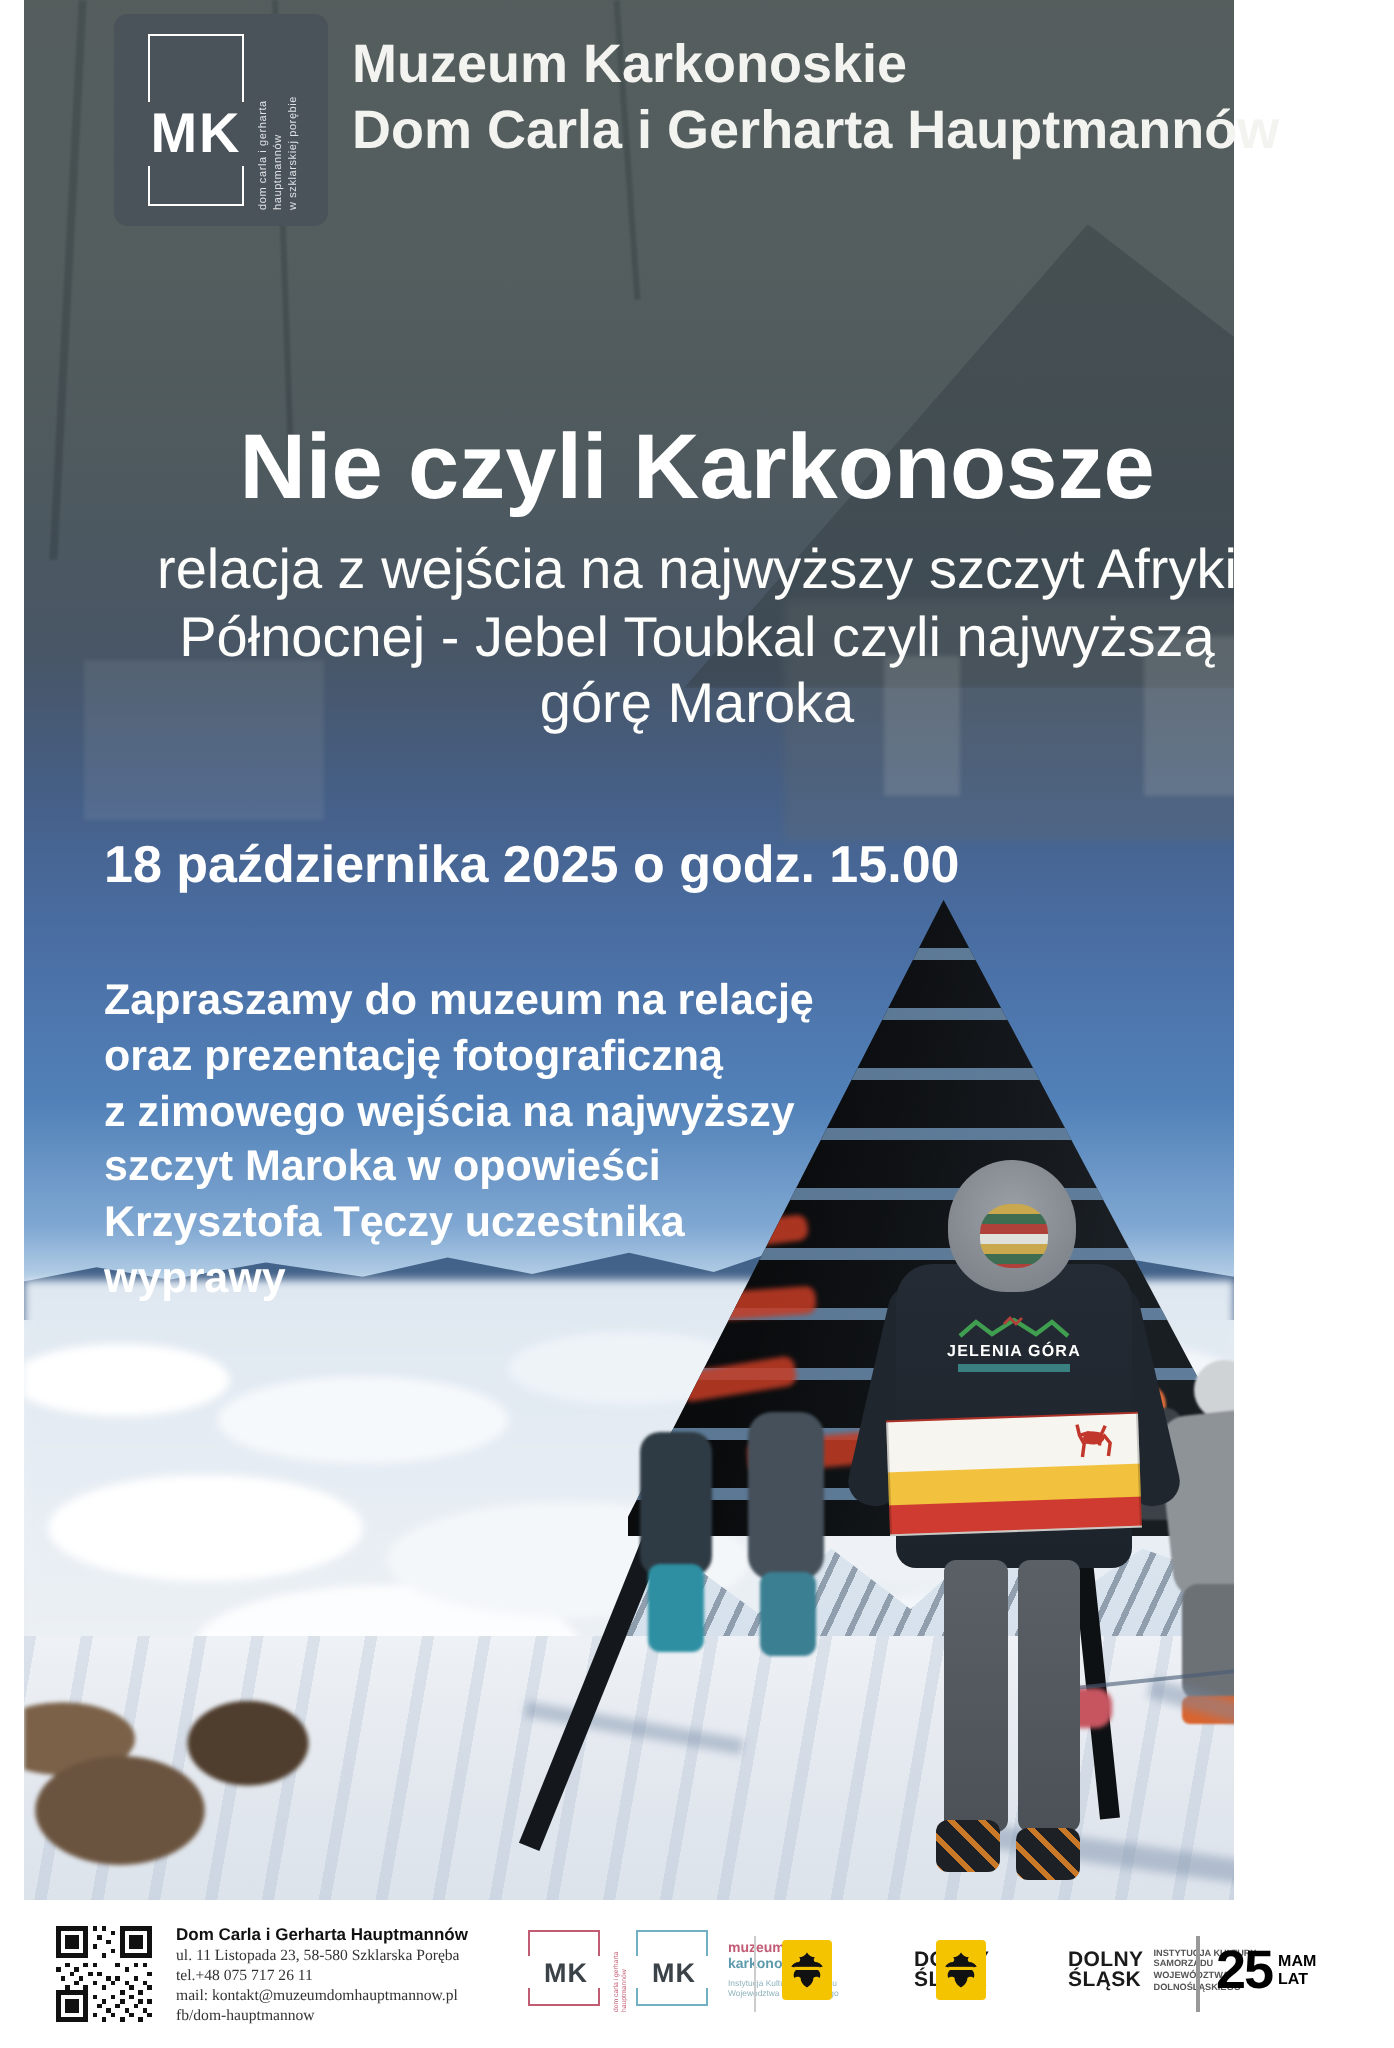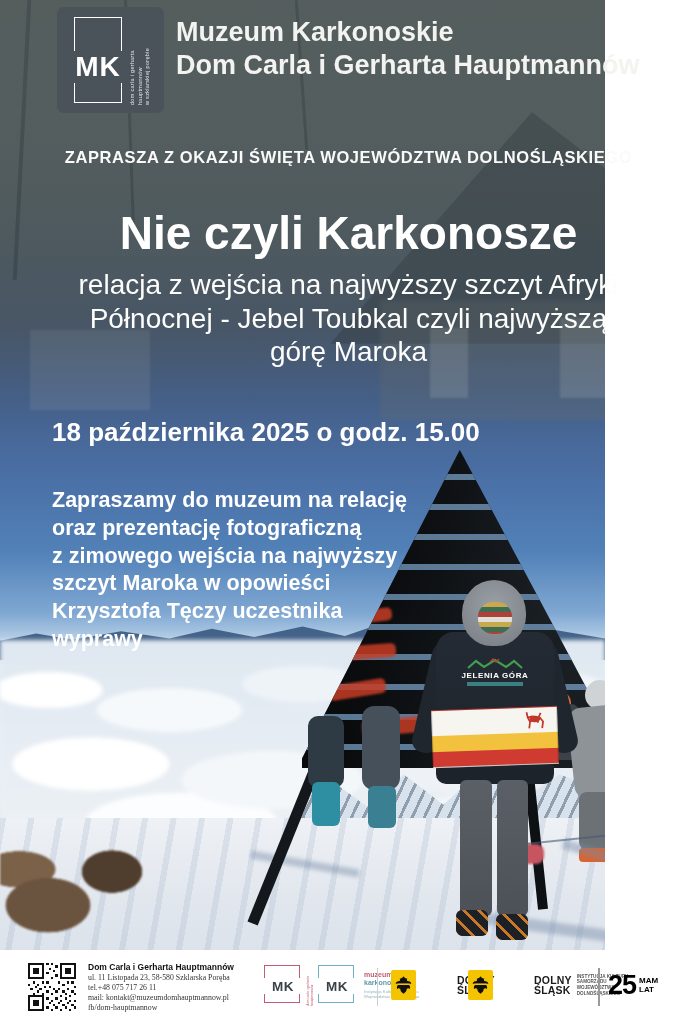--- a/index.html
+++ b/index.html
@@ -2,21 +2,21 @@
 <html><head>
 <meta charset="utf-8">
 <style>
   html,body{margin:0;padding:0;background:#222;}
   .poster{position:relative;width:697px;height:1024px;margin:0 auto;overflow:hidden;
     background:#fff;font-family:"Liberation Sans",sans-serif;}
   .poster *{box-sizing:border-box;}
   .pre{white-space:pre-line;}
 
   
-  .scene{position:absolute;left:0;top:0;width:605px;height:950px;overflow:hidden;}
+  .scene{position:absolute;left:12px;top:0;width:605px;height:950px;overflow:hidden;}
   .sky{position:absolute;inset:0;background:linear-gradient(180deg,
     #636c68 0%,#5e6766 12%,#535e62 24%,#495768 34%,#45608a 42%,
     #4a6fa5 50%,#5181b8 58%,#7fa7d2 64.5%,#b9d2e8 67.5%,#e6eef5 70%,
     #eef1f4 80%,#e3e9ef 88%,#dfe5ec 100%);}
   .top-tint{position:absolute;left:0;top:0;width:100%;height:46%;
     background:linear-gradient(180deg,rgba(66,76,79,.45),rgba(66,78,84,.2) 65%,rgba(66,78,84,0));}
   .roof{position:absolute;left:330px;top:112px;width:367px;height:232px;
     background:rgba(50,60,66,.5);clip-path:polygon(55% 0,100% 55%,100% 100%,0 100%);filter:blur(1px);}
   .wall{position:absolute;left:380px;top:300px;width:317px;height:120px;background:rgba(105,112,110,.28);filter:blur(2px);}
   .window{position:absolute;background:rgba(205,210,205,.18);filter:blur(1px);}
@@ -259,21 +259,20 @@
       </div>
       <div class="mk-vert pre">dom carla i gerharta hauptmannów
 w szklarskiej porębie</div>
     </div>
     <div class="h-title">
       <div>Muzeum Karkonoskie</div>
       <div>Dom Carla i Gerharta Hauptmannów</div>
     </div>
   </div>
 
-  <div class="txt tagline">ZAPRASZA Z OKAZJI ŚWIĘTA WOJEWÓDZTWA DOLNOŚLĄSKIEGO</div>
   <h1 class="txt event-title">Nie czyli Karkonosze</h1>
   <p class="txt event-sub pre">relacja z wejścia na najwyższy szczyt Afryki
 Północnej - Jebel Toubkal czyli najwyższą
 górę Maroka</p>
   <div class="txt event-date">18 października 2025 o godz. 15.00</div>
   <p class="txt event-desc pre">Zapraszamy do muzeum na relację
 oraz prezentację fotograficzną
 z zimowego wejścia na najwyższy
 szczyt Maroka w opowieści
 Krzysztofa Tęczy uczestnika

